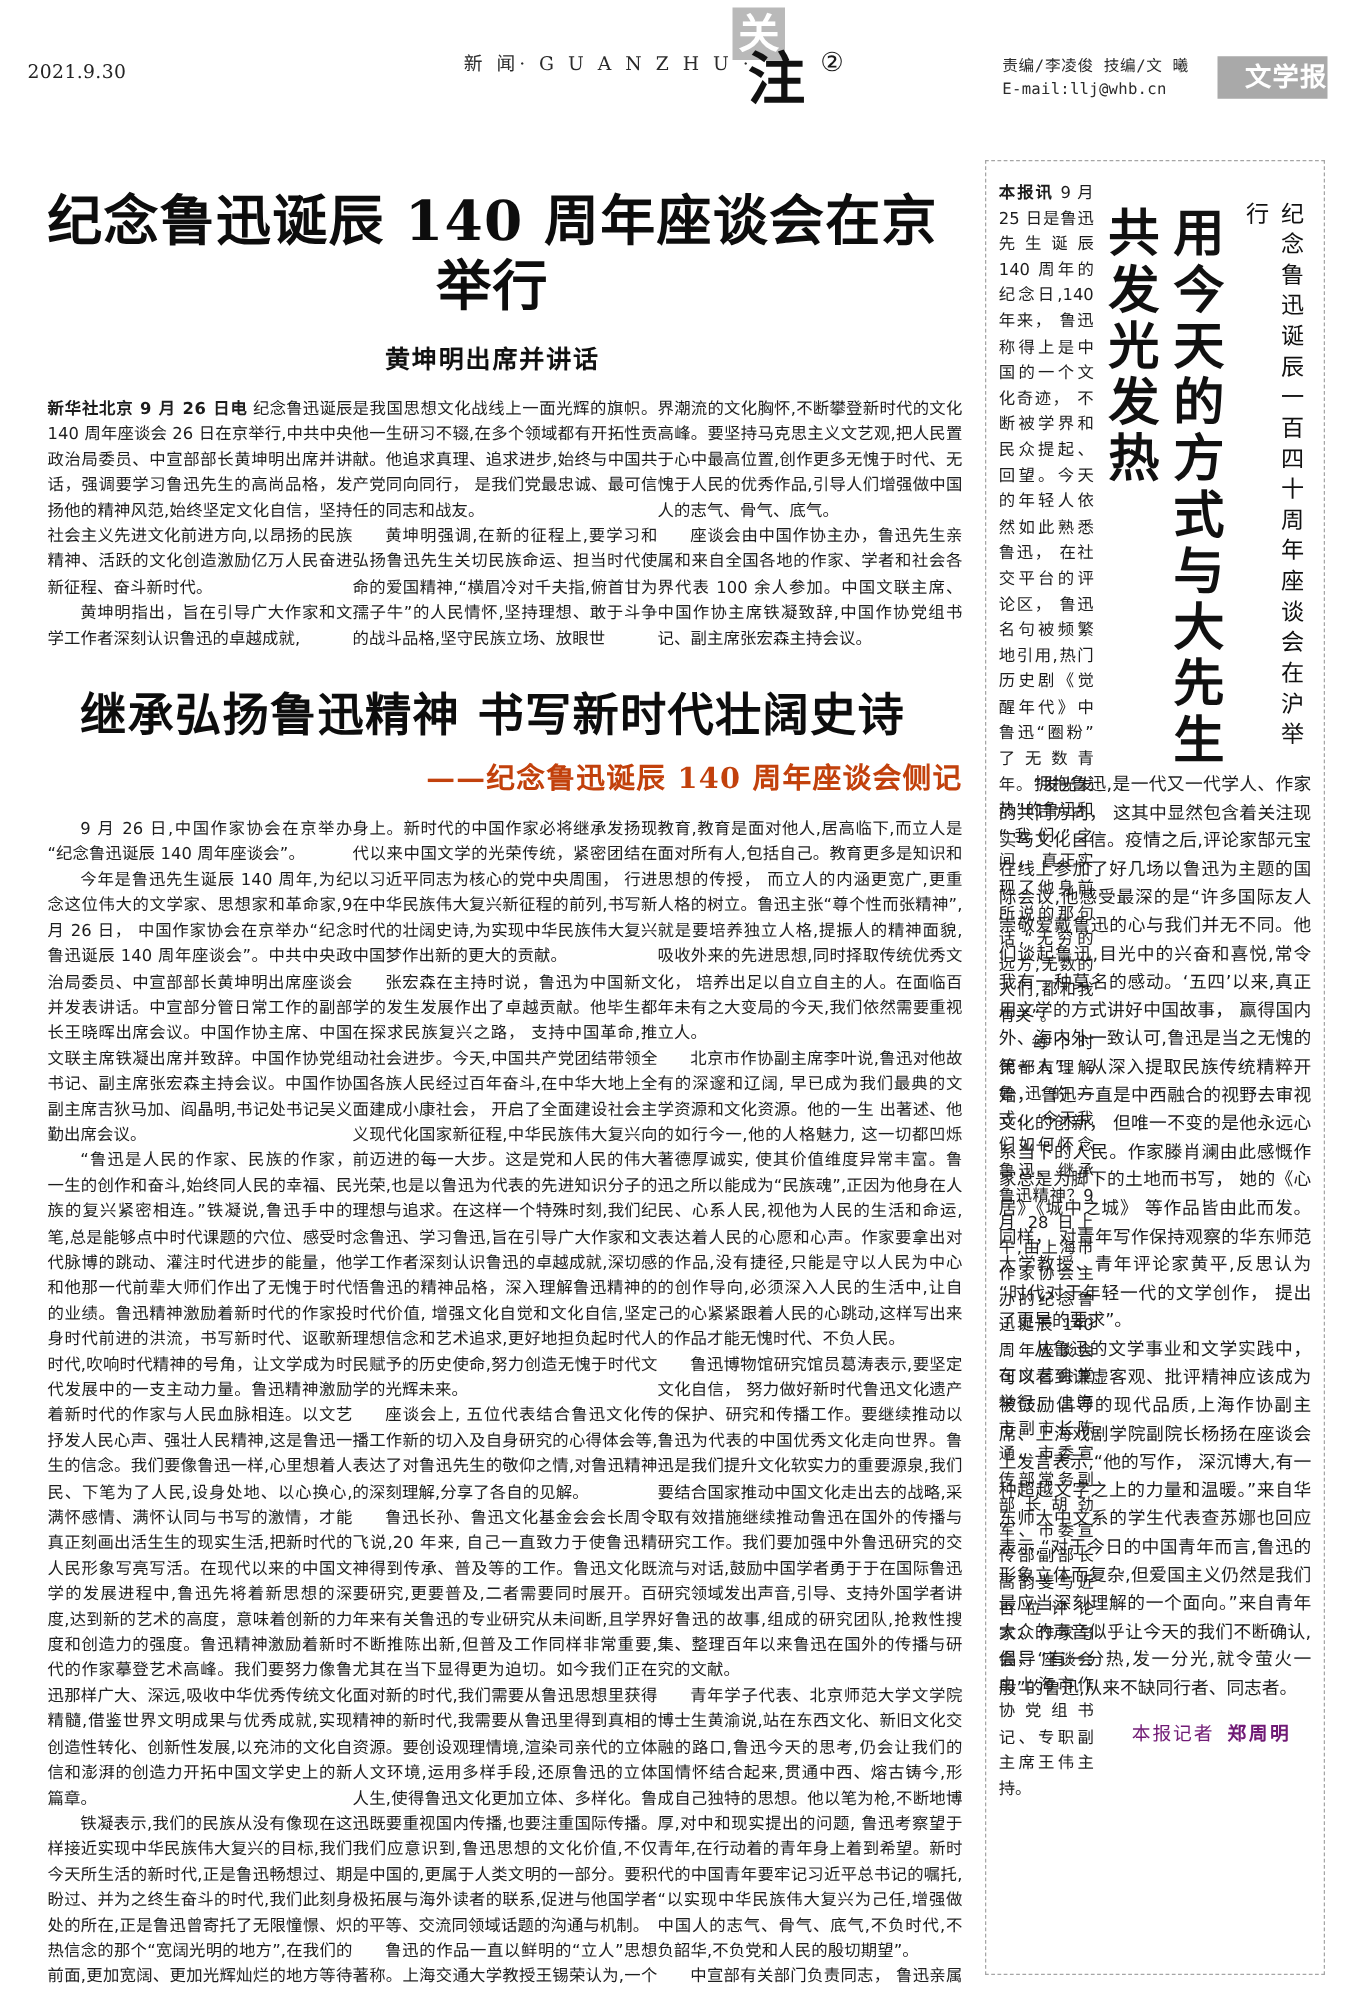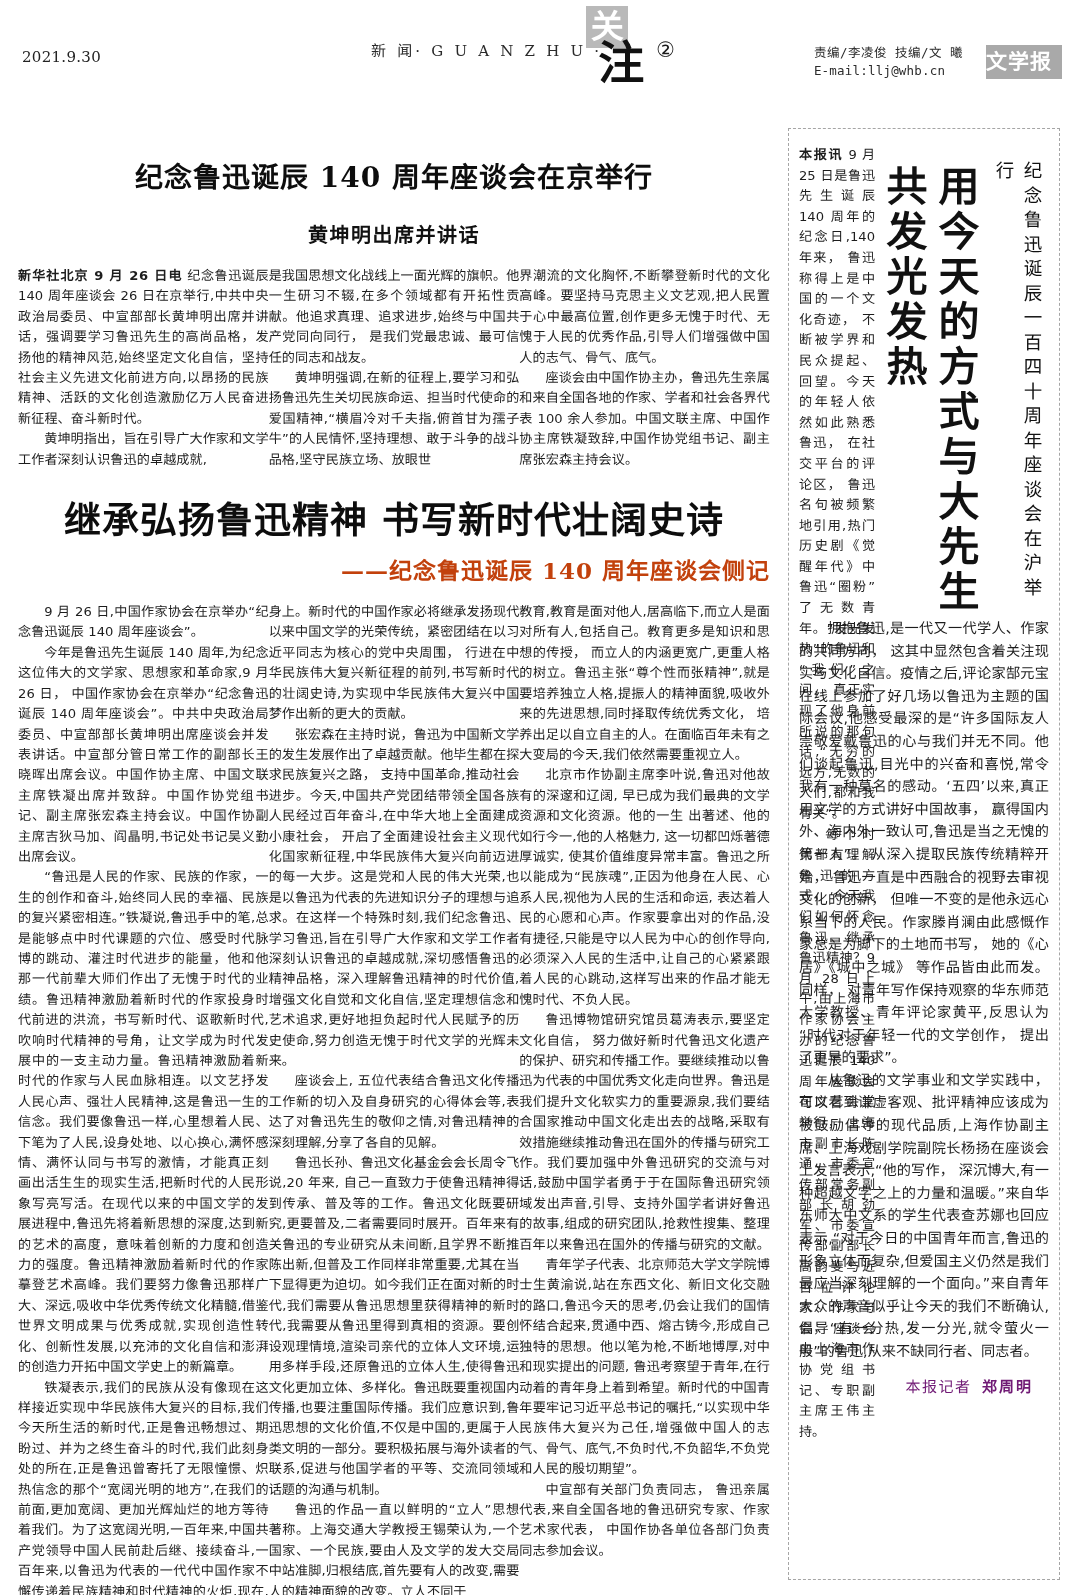--- a/index.html
+++ b/index.html
@@ -94,46 +94,46 @@
     text-align: left;
     font-size: 12.5px;
     line-height: 18px;
     color: #2b2b2b;
     font-family: "DejaVu Sans Mono", "Liberation Mono", monospace;
     white-space: nowrap;
   }
   #mast-credits .row1 { letter-spacing: 0.5px; }
   #mast-credits .row2 { letter-spacing: 0.2px; }
   #mast-logo {
-    width: 76px;
+    width: 88px;
     height: 34px;
     background: #a9a9a9;
     color: #fff;
     font-size: 21px;
     line-height: 34px;
-    text-align: left;
+    text-align: right;
     letter-spacing: 1px;
     font-weight: 700;
     font-family: "DejaVu Serif", "Liberation Serif", serif;
   }
 
   
   #main-zone {
     position: absolute;
     left: 18px;
     top: 128px;
     width: 752px;
     height: 1455px;
   }
 
   
   .headline-1 {
     font-family: "DejaVu Serif", "Liberation Serif", serif;
     font-weight: 700;
-    font-size: 28px;
+    font-size: 44px;
     line-height: 52px;
     text-align: center;
     letter-spacing: 1px;
     color: #0d0d0d;
     margin: 24px 0 0 0;
   }
   .subhead-1 {
     font-family: "DejaVu Sans", "Liberation Sans", sans-serif;
     font-weight: 700;
     font-size: 20px;
@@ -141,20 +141,21 @@
     text-align: center;
     letter-spacing: 1.5px;
     color: #111;
     margin: 16px 0 0 0;
   }
 
   .cols-3 {
     display: grid;
     grid-template-columns: 1fr 1fr 1fr;
     margin-top: 16px;
+    margin-left: 20px;
   }
   .col { position: relative; }
 
   p.body {
     margin: 0;
     font-family: "DejaVu Sans", "Liberation Sans", sans-serif;
     font-size: 13.1px;
     line-height: 20.4px;
     text-align: justify;
     text-justify: inter-ideograph;

